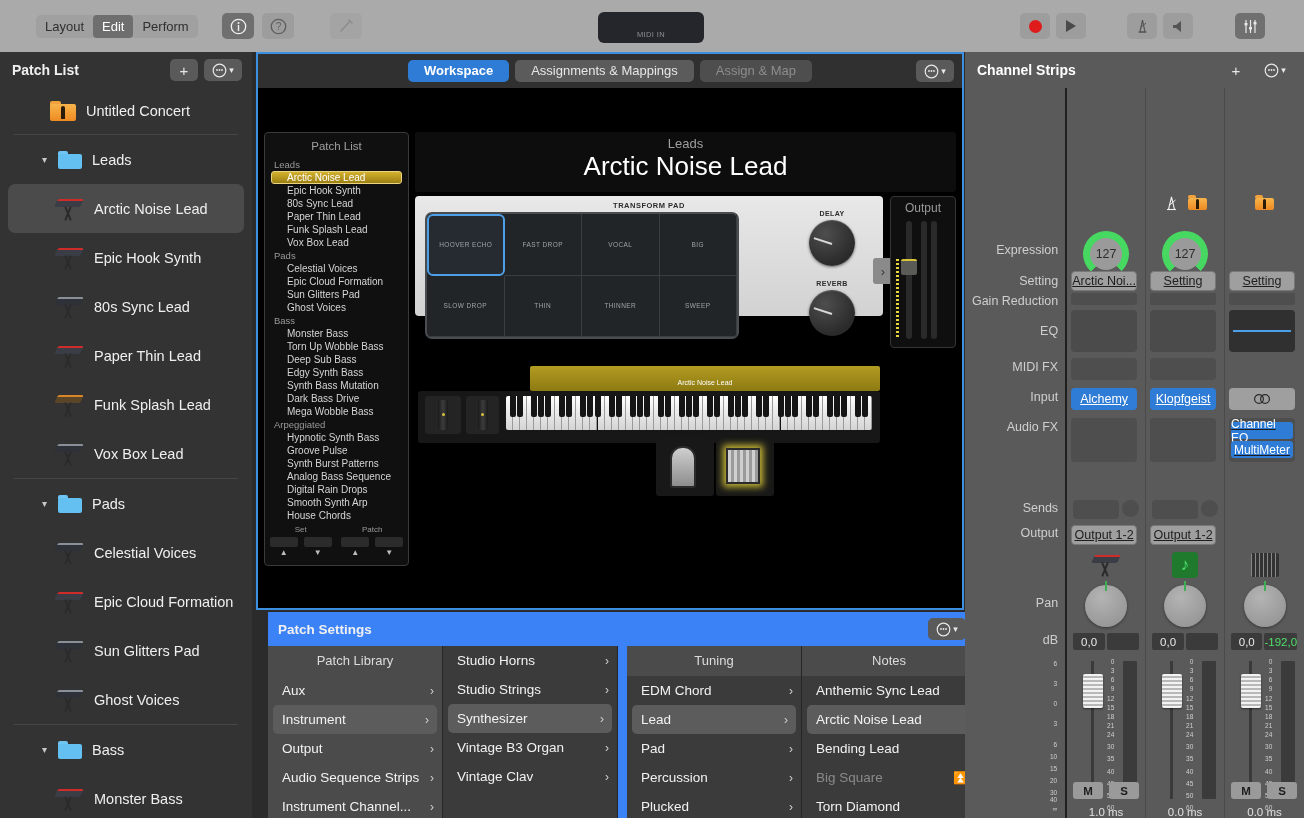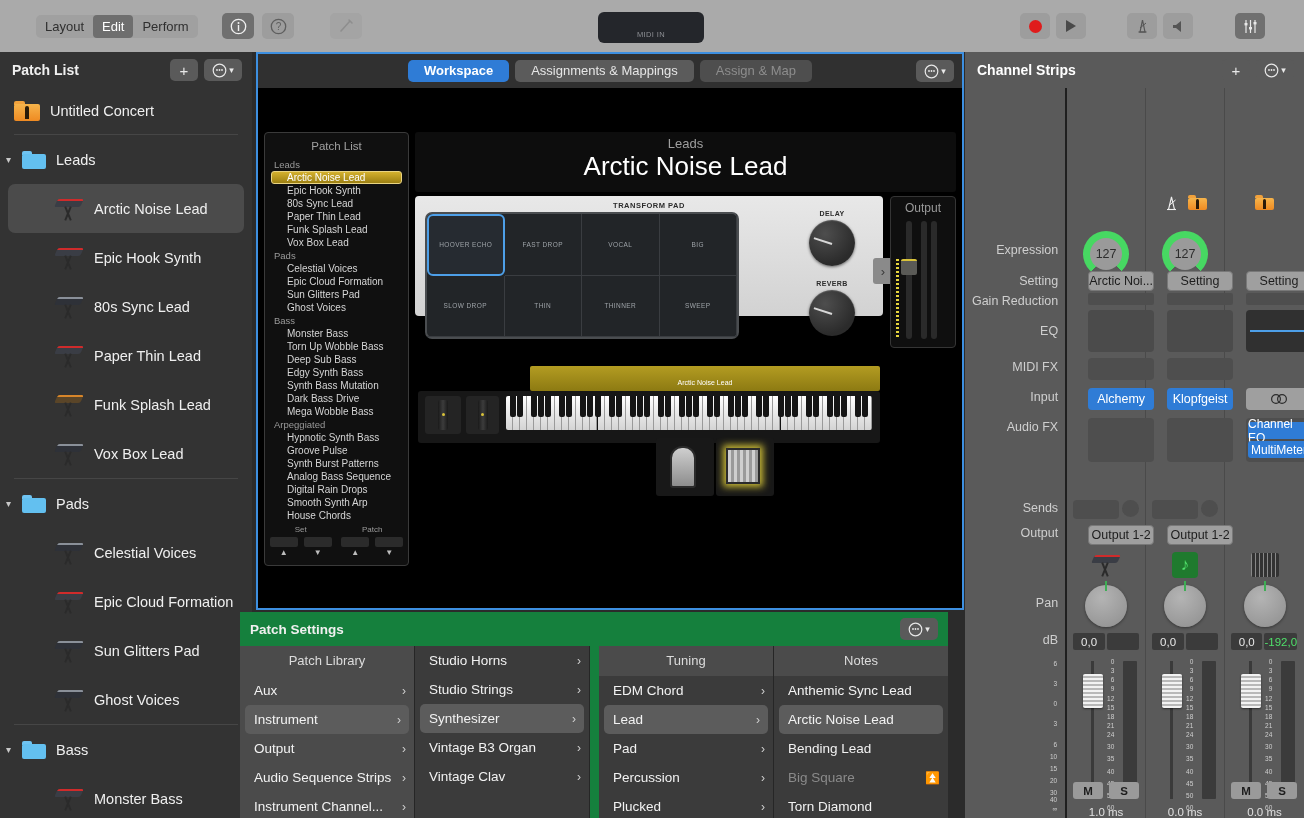--- a/index.html
+++ b/index.html
@@ -66,21 +66,21 @@
   .rnd-btn {
     height:22px; min-width:28px; background:#5a5a5a; border-radius:5px;
     display:flex; align-items:center; justify-content:center; margin-left:6px;
     color:#e8e8e8; font-size:15px;
   }
   .rnd-btn.wide { min-width:38px; gap:2px; }
 
   .lp-scroll { height:730px; overflow:hidden; padding-top:0px; }
   .lp-row {
     display:flex; align-items:center; height:49px; padding-left:14px;
-    color:#efefef; font-size:14.5px;
+    color:#efefef; font-size:14.5px;margin-left:36px;
   }
   .lp-row.concert { height:46px; }
   .lp-row.group { padding-left:22px; }
   .lp-row.patch { padding-left:46px; margin:0 8px; border-radius:7px; }
   .lp-row.patch.sel { background:#4b4b4b; }
   .lp-sep { height:1px; background:#464646; margin:0 14px; }
   .chev {
     width:12px; margin-right:4px; color:#c8c8c8; font-size:10px; line-height:1;
     margin-left:-16px;
   }
@@ -227,22 +227,22 @@
   .pedbox.a { left:0; }
   .pedbox.b { left:60px; }
   .ped-sus { position:absolute; left:14px; top:8px; width:26px; height:42px;
     background:linear-gradient(#cfcfcf,#8d8d8d); border-radius:12px 12px 3px 3px; border:2px solid #2b2b2b; }
   .ped-exp { position:absolute; left:10px; top:10px; width:34px; height:36px;
     background:repeating-linear-gradient(90deg,#cfcfcf 0 3px,#9a9a9a 3px 6px);
     border:2px solid #2b2b2b; box-shadow:0 0 7px 3px rgba(232,214,60,.85); }
 
   
   .psettings {
-    position:absolute; left:240px; top:612px; width:708px; height:206px;
-    background:#15803d;
+    position:absolute; left:268px; top:612px; width:708px; height:206px;
+    background:#3b82f6;
   }
   .ps-head { height:34px; display:flex; align-items:center; padding:0 10px 0 10px; }
   .ps-title { font-size:13.5px; font-weight:bold; color:#f0f0f0; flex:1; }
   .ps-cols { display:flex; height:172px; }
   .ps-col { flex:1; border-right:1px solid #262626; display:flex; flex-direction:column; }
   .ps-col.c0 { background:#4b4b4b; }
   .ps-col.c1 { background:#3b3b3b; }
   .ps-col.c2 { background:#3b3b3b;margin-left:9px; }
   .ps-col.c3 { background:#3b3b3b; }
   .ps-colhead { height:30px; line-height:30px; text-align:center; font-size:13px; color:#dcdcdc; }
@@ -274,23 +274,23 @@
   .met-ico { width:17px; height:17px; }
   .cs-knob { position:absolute; top:143px; left:50%; margin-left:-23px; width:46px; height:46px; }
   .ring { width:46px; height:46px; border-radius:50%;
     background:conic-gradient(from 220deg,#47d862 0deg 278deg, transparent 278deg 360deg); }
   .ring .inner {
     position:absolute; left:7px; top:7px; width:32px; height:32px; border-radius:50%;
     background:#9a9a9a; display:flex; align-items:center; justify-content:center;
     font-size:12.5px; color:#2d2d2d;
   }
   .cs-field {
-    position:absolute; left:21px; width:66px; height:20px; border-radius:4px;
+    position:absolute; left:4px; width:66px; height:20px; border-radius:4px;
     display:flex; align-items:center; justify-content:center;
-    font-size:12.5px; color:#1d1d1d;
+    font-size:12.5px; color:#1d1d1d;text-decoration:underline;
   }
   .cs-setting { top:183px; background:#9f9f9f; border:1px solid #787878; }
   .cs-gr { top:205px; height:12px; background:#4e4e4e; border-radius:2px; }
   .cs-eq { top:222px; height:42px; background:#4b4b4b; border-radius:4px; }
   .cs-eq.active { background:#303030; }
   .cs-eq .eqline { width:58px; height:2px; background:#4d9fe8; }
   .cs-midifx { top:270px; height:22px; background:#4e4e4e; border-radius:4px; }
   .cs-input { top:300px; height:22px; background:#2f7cd6; color:#fff; font-size:12.5px; border-radius:4px; }
   .cs-input.plain { background:#9f9f9f; color:#2b2b2b; }
   .cs-afx { top:330px; height:44px; background:#4e4e4e; border-radius:4px; flex-direction:column; gap:2px; padding:3px 0; }

